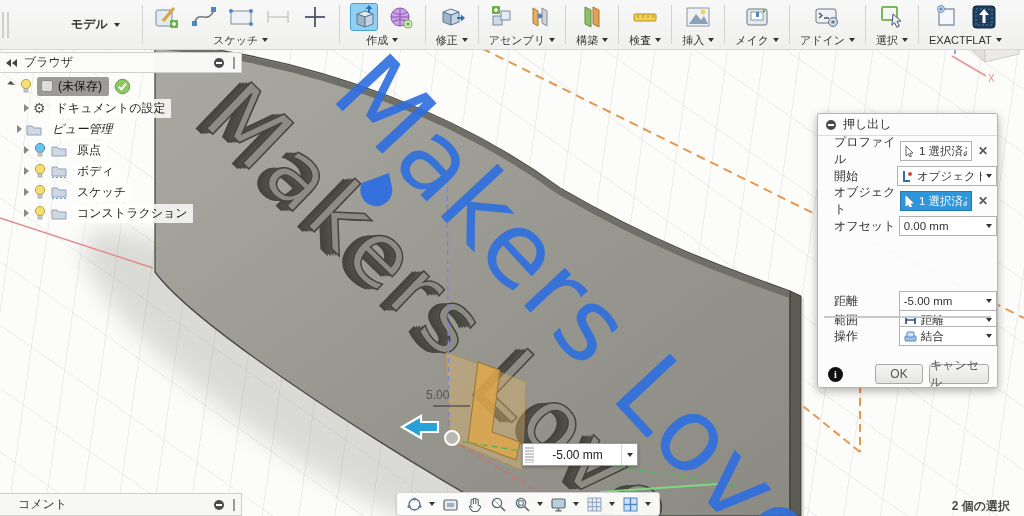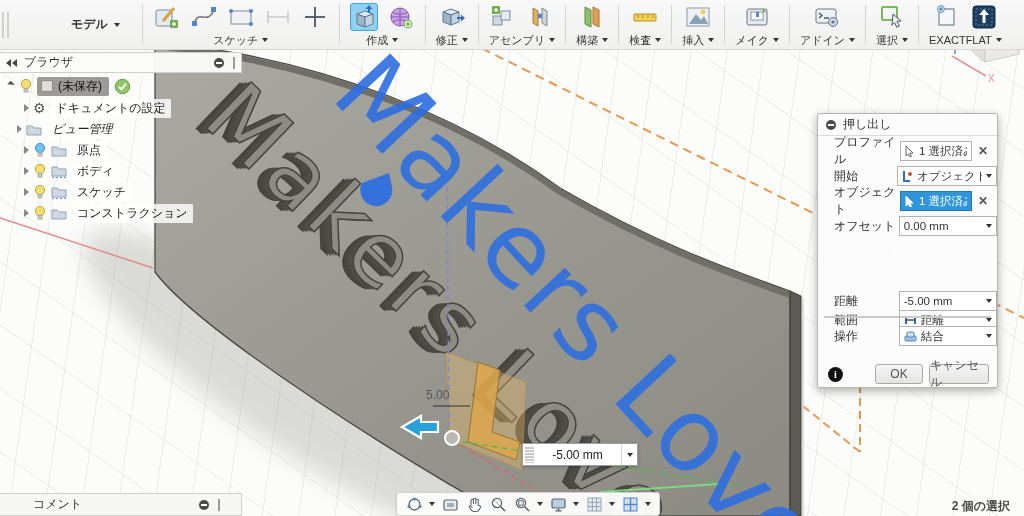--- a/index.html
+++ b/index.html
@@ -55,21 +55,21 @@
   .browser-hd { position:absolute; left:0; top:52px; width:242px; height:21px; background:rgba(251,251,250,.97); border:1px solid #cfcfcd; border-left:none; display:flex; align-items:center; gap:7px; padding:0 6px; z-index:20; }
   .browser-hd .t { font-size:12px; color:#333; flex:1; }
   .tree { position:absolute; left:0; top:73px; width:250px; z-index:20; font-size:12px; color:#222; }
   .trow { position:absolute; height:18px; display:flex; align-items:center; }
   .arr { width:0; height:0; border-top:4px solid transparent; border-bottom:4px solid transparent; border-left:5px solid transparent; border-left-color:#888; background:transparent; margin-right:4px; cursor:pointer; }
   .arr.open { border-left:5px solid transparent; border-right:none; border-top:6px solid #555; border-left-color:transparent; transform:rotate(-45deg); }
   .lbl { background:rgba(255,255,255,.82); padding:1px 5px; border-radius:1px; white-space:nowrap; }
   .rootpill { display:flex; align-items:center; gap:4px; background:#9c9b99; color:#111; padding:1px 7px 1px 3px; border-radius:2px; }
 
   
-  .comment-bar { position:absolute; left:0; top:493px; width:242px; height:23px; background:rgba(247,247,246,.97); border:1px solid #cfcfcd; border-left:none; display:flex; align-items:center; gap:7px; padding:0 21px; z-index:20; }
+  .comment-bar { position:absolute; left:0; top:493px; width:242px; height:23px; background:rgba(247,247,246,.97); border:1px solid #cfcfcd; border-left:none; display:flex; align-items:center; gap:7px; padding:0 6px; z-index:20; }
   .comment-bar .t { font-size:12px; color:#333; flex:1; padding-left:12px; }
 
   
   .navbar { position:absolute; left:396px; top:492px; height:24px; background:rgba(253,253,252,.96); border:1px solid #d2d2d0; border-radius:3px; box-shadow:0 1px 2px rgba(0,0,0,.15); display:flex; align-items:center; gap:6px; padding:0 8px; z-index:20; }
   .nico { width:18px; height:18px; display:flex; align-items:center; justify-content:center; cursor:pointer; }
 
   
   .dialog { position:absolute; left:817px; top:113px; width:181px; height:275px; background:rgba(252,252,252,.97); border:1px solid #b5b5b3; border-radius:2px; box-shadow:0 3px 10px rgba(0,0,0,.3); z-index:40; font-size:12px; color:#333; }
   .dlg-title { height:22px; display:flex; align-items:center; gap:7px; padding:0 8px; border-bottom:1px solid #dcdcda; cursor:move; }
   .dlg-row { position:absolute; left:0; width:100%; height:20px; display:flex; align-items:center; }

